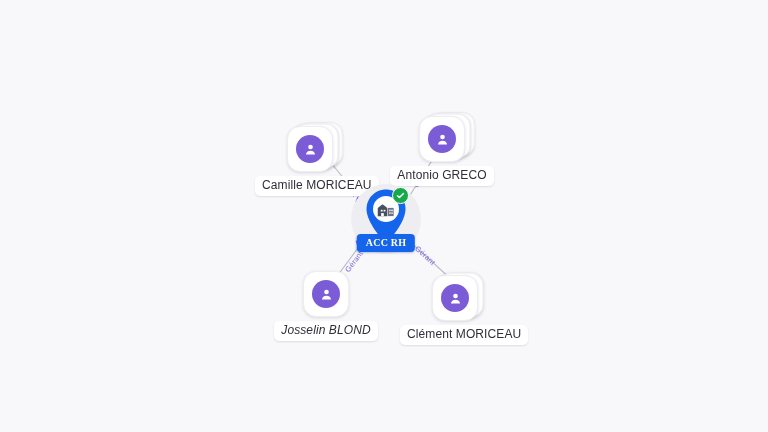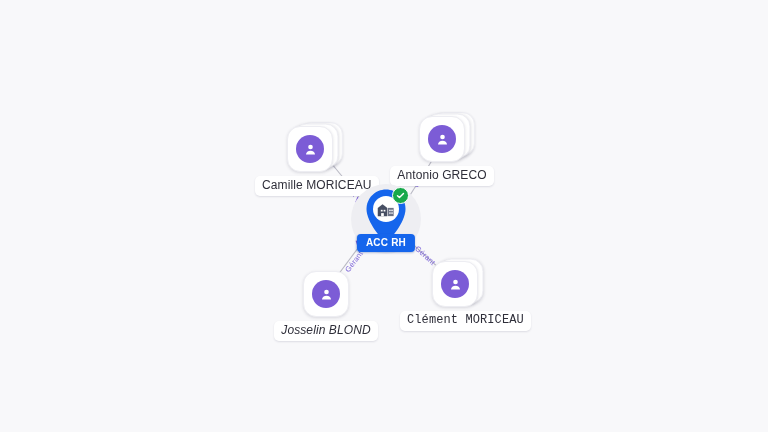--- a/index.html
+++ b/index.html
@@ -160,20 +160,21 @@
     transform: translateX(-50%);
     background: #1565ec;
     color: #ffffff;
     font-size: 10px;
     font-weight: bold;
     letter-spacing: .2px;
     padding: 3px 9px 4px;
     border-radius: 4px;
     white-space: nowrap;
     box-shadow: 0 1px 2px rgba(20,60,150,.3);
+    font-family: Liberation Serif, serif;
   }
 </style>
 </head>
 <body>
 
 <div id="graph-canvas">
 
   <svg class="edge-layer" viewBox="0 0 768 432" xmlns="http://www.w3.org/2000/svg">
 
     <line class="edge-line" x1="327" y1="158" x2="364" y2="203"></line>
@@ -222,21 +223,21 @@
           <svg width="15" height="15" viewBox="0 0 24 24" fill="#ffffff">
             <circle cx="12" cy="8" r="3.7"></circle>
             <path d="M4.8 20c0-3.9 3.3-6.2 7.2-6.2s7.2 2.3 7.2 6.2z"></path>
           </svg>
         </div>
       </div>
     </div>
     <div class="person-label">Antonio GRECO</div>
   </div>
 
-  <div class="person-node" style="left:400px; top:261px;font-family:Liberation Mono, monospace;">
+  <div class="person-node" style="left:400px; top:275px;">
     <div class="person-stack">
       <div class="stack-card c2"></div>
       <div class="stack-card c1 front">
         <div class="avatar-circle">
           <svg width="15" height="15" viewBox="0 0 24 24" fill="#ffffff">
             <circle cx="12" cy="8" r="3.7"></circle>
             <path d="M4.8 20c0-3.9 3.3-6.2 7.2-6.2s7.2 2.3 7.2 6.2z"></path>
           </svg>
         </div>
       </div>

